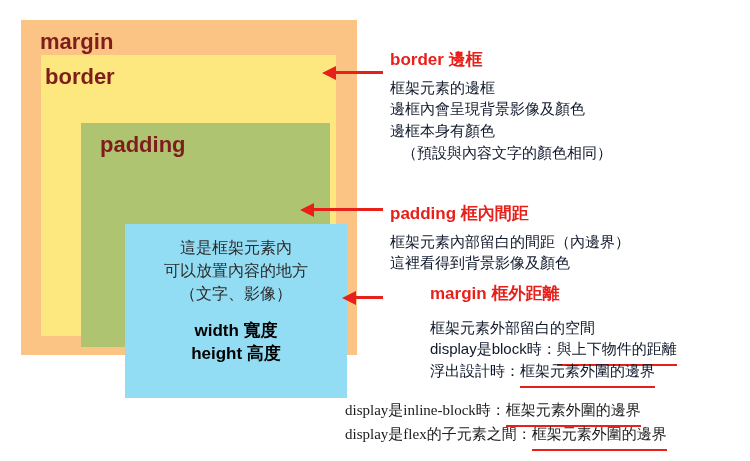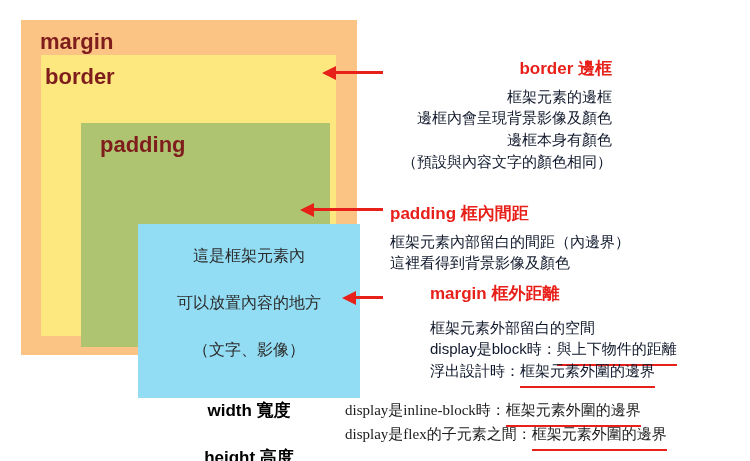--- a/index.html
+++ b/index.html
@@ -70,31 +70,30 @@
     height: 224px;
     background: #AEC471;
   }
   #padding-box > .layer-label {
     position: absolute;
     left: 19px;
     top: 11px;
   }
 
   #content-box {
-    left: 57px;
+    left: 44px;
     top: 101px;
     width: 222px;
     height: 174px;
     background: #93DDF4;
     display: flex;
     flex-direction: column;
     align-items: center;
     justify-content: flex-start;
-    padding-top: 20px;
-    gap: 24px;
+    padding-top: 12px;
   }
 
   .content-line {
     font-size: 16px;
     color: #2b2b2b;
     line-height: 1.45;
     text-align: center;
     white-space: nowrap;
   }
 
@@ -151,21 +150,21 @@
     white-space: nowrap;
   }
   .ann-body .ln { display: block; }
   .ann-body .indent { padding-left: 12px; }
 
   .u-red {
     border-bottom: 2px solid #E8201A;
     padding-bottom: 7px;
   }
 
-  #ann-border  { top: 60px; text-align: right; }
+  #ann-border  { top: 51px; }
   #ann-padding { top: 205px; }
   #ann-margin  { top: 285px; margin-left: 40px; }
   #ann-margin .ann-body { margin-top: 13px; }
 
   
   #ann-extra {
     position: absolute;
     left: 345px;
     top: 398px;
     font-size: 15px;

